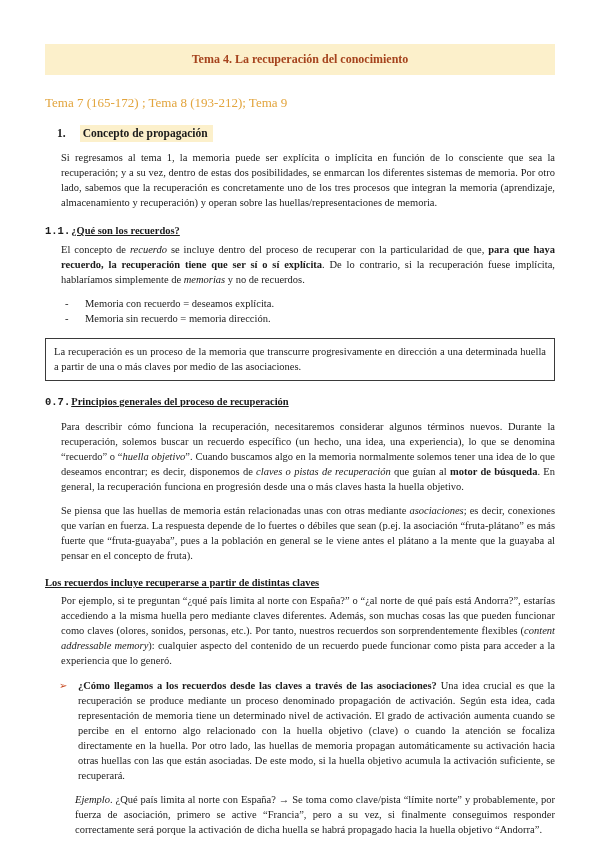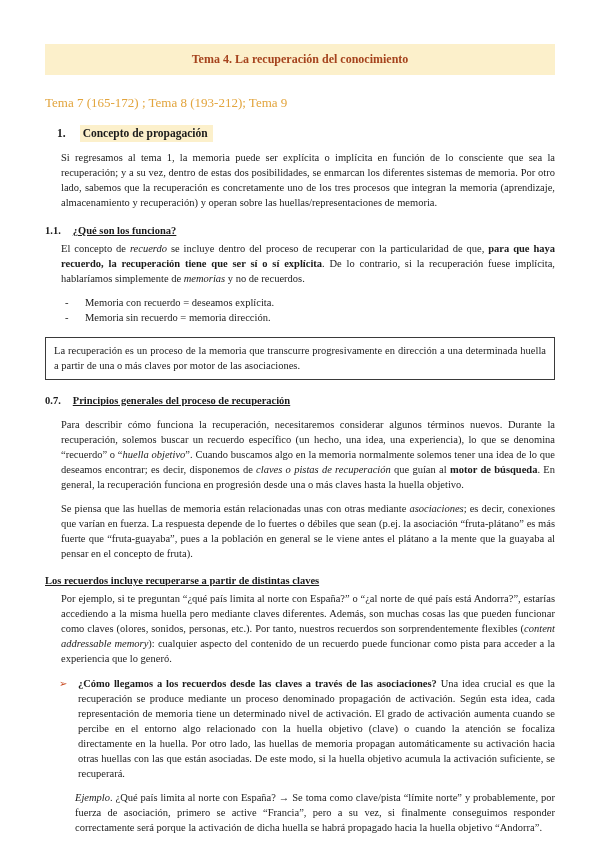--- a/index.html
+++ b/index.html
@@ -20,21 +20,21 @@
   .title-box{
     background:var(--cream);text-align:center;
     padding:8px 12px;font-weight:bold;font-size:12px;color:var(--title_red);
   }
   .subtitle{color:var(--subtitle_gold);font-size:13px;margin-top:20px;}
   .doc-body{font-size:10.5px;line-height:15px;}
   .h1{font-size:11.5px;font-weight:bold;margin:15px 0 0 12px;}
   .h1-num{margin-right:14px;}
   .h1-text{background:var(--cream);padding:2px 5px 3px 3px;}
   .h2{font-size:10.5px;font-weight:bold;margin:13px 0 0 0;}
-  .h2-num{margin-right:12px;}
+  .h2-num{margin-right:1px;font-family:Liberation Mono, monospace;}
   .h2-text{text-decoration:underline;}
   .h3{font-size:10.5px;font-weight:bold;text-decoration:underline;margin:12px 0 0 0;}
   .para{margin:9px 0 0 16px;text-align:justify;}
   .para.indent{margin-left:30px;}
   .bullets{margin:9px 0 0 20px;}
   .bullet-row{display:flex;}
   .bullet-dash{width:20px;flex:0 0 20px;}
   .note-box{
     border:1px solid var(--border);padding:5px 8px 6px 8px;margin-top:12px;text-align:justify;
   }
@@ -48,33 +48,33 @@
 <body>
 
 <div class="page">
   <div class="title-box">
     <span>Tema 4. La recuperación del conocimiento</span>
   </div>
   <div class="subtitle">Tema 7 (165-172) ; Tema 8 (193-212); Tema 9</div>
   <div class="doc-body">
       <div class="h1"><span class="h1-num">1.</span><span class="h1-text">Concepto de propagación</span></div>
       <div class="para"><span class="">Si regresamos al tema 1, la memoria puede ser explícita o implícita en función de lo consciente que sea la recuperación; y a su vez, dentro de estas dos posibilidades, se enmarcan los diferentes sistemas de memoria. Por otro lado, sabemos que la recuperación es concretamente uno de los tres procesos que integran la memoria (aprendizaje, almacenamiento y recuperación) y operan sobre las huellas/representaciones de memoria.</span></div>
-      <div class="h2"><span class="h2-num">1.1.</span><span class="h2-text">¿Qué son los funciona?</span></div>
+      <div class="h2"><span class="h2-num">1.1.</span><span class="h2-text">¿Qué son los recuerdos?</span></div>
       <div class="para" style="margin-top: 3px;"><span class="">El concepto de </span><span class="i">recuerdo</span><span class=""> se incluye dentro del proceso de recuperar con la particularidad de que, </span><span class="b">para que haya recuerdo, la recuperación tiene que ser sí o sí explícita</span><span class="">. De lo contrario, si la recuperación fuese implícita, hablaríamos simplemente de </span><span class="i">memorias</span><span class=""> y no de recuerdos.</span></div>
       <div class="bullets">
         <div class="bullet-row">
           <span class="bullet-dash">-</span>
           <span>Memoria con recuerdo = deseamos explícita.</span>
         </div>
         <div class="bullet-row">
           <span class="bullet-dash">-</span>
           <span>Memoria sin recuerdo = memoria dirección.</span>
         </div>
       </div>
-      <div class="note-box"><span class="">La recuperación es un proceso de la memoria que transcurre progresivamente en dirección a una determinada huella a partir de una o más claves por motor de las asociaciones.</span></div>
+      <div class="note-box"><span class="">La recuperación es un proceso de la memoria que transcurre progresivamente en dirección a una determinada huella a partir de una o más claves por medio de las asociaciones.</span></div>
       <div class="h2"><span class="h2-num">0.7.</span><span class="h2-text">Principios generales del proceso de recuperación</span></div>
       <div class="para"><span class="">Para describir cómo funciona la recuperación, necesitaremos considerar algunos términos nuevos. Durante la recuperación, solemos buscar un recuerdo específico (un hecho, una idea, una experiencia), lo que se denomina “recuerdo” o “</span><span class="i">huella objetivo</span><span class="">”. Cuando buscamos algo en la memoria normalmente solemos tener una idea de lo que deseamos encontrar; es decir, disponemos de </span><span class="i">claves o pistas de recuperación</span><span class=""> que guían al </span><span class="b">motor de búsqueda</span><span class="">. En general, la recuperación funciona en progresión desde una o más claves hasta la huella objetivo.</span></div>
       <div class="para"><span class="">Se piensa que las huellas de memoria están relacionadas unas con otras mediante </span><span class="i">asociaciones</span><span class="">; es decir, conexiones que varían en fuerza. La respuesta depende de lo fuertes o débiles que sean (p.ej. la asociación “fruta-plátano” es más fuerte que “fruta-guayaba”, pues a la población en general se le viene antes el plátano a la mente que la guayaba al pensar en el concepto de fruta).</span></div>
       <div class="h3">Los recuerdos incluye recuperarse a partir de distintas claves</div>
       <div class="para" style="margin-top: 3px;"><span class="">Por ejemplo, si te preguntan “¿qué país limita al norte con España?” o “¿al norte de qué país está Andorra?”, estarías accediendo a la misma huella pero mediante claves diferentes. Además, son muchas cosas las que pueden funcionar como claves (olores, sonidos, personas, etc.). Por tanto, nuestros recuerdos son sorprendentemente flexibles (</span><span class="i">content addressable memory</span><span class="">): cualquier aspecto del contenido de un recuerdo puede funcionar como pista para acceder a la experiencia que lo generó.</span></div>
       <div class="arrow-item">
         <span class="arrow-glyph">➢</span>
         <div class="arrow-text"><span class="b">¿Cómo llegamos a los recuerdos desde las claves a través de las asociaciones?</span><span class=""> Una idea crucial es que la recuperación se produce mediante un proceso denominado propagación de activación. Según esta idea, cada representación de memoria tiene un determinado nivel de activación. El grado de activación aumenta cuando se percibe en el entorno algo relacionado con la huella objetivo (clave) o cuando la atención se focaliza directamente en la huella. Por otro lado, las huellas de memoria propagan automáticamente su activación hacia otras huellas con las que están asociadas. De este modo, si la huella objetivo acumula la activación suficiente, se recuperará.</span></div>
       </div>
       <div class="para indent"><span class="i">Ejemplo</span><span class="">. ¿Qué país limita al norte con España? → Se toma como clave/pista “límite norte” y probablemente, por fuerza de asociación, primero se active “Francia”, pero a su vez, si finalmente conseguimos responder correctamente será porque la activación de dicha huella se habrá propagado hacia la huella objetivo “Andorra”.</span></div>

